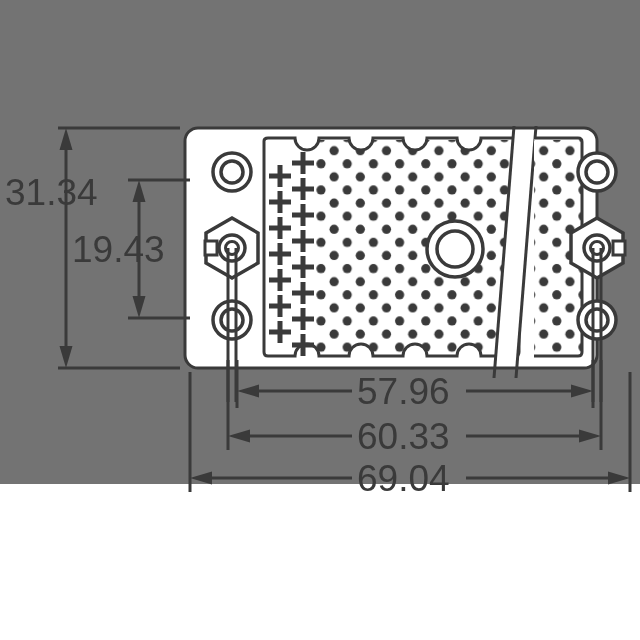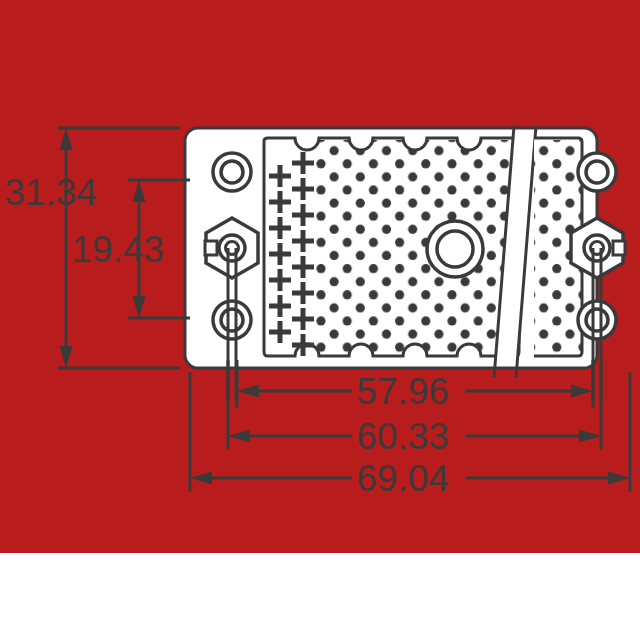--- a/index.html
+++ b/index.html
@@ -1,18 +1,18 @@
 <!DOCTYPE html>
 <html><head>
 <meta charset="utf-8">
 <style>
   html,body{margin:0;padding:0;background:#ffffff;}
   body{width:640px;height:640px;overflow:hidden;
        font-family:"Liberation Sans","DejaVu Sans",sans-serif;}
-  #stage{position:relative;width:640px;height:553px;background:#b91c1c;}
+  #stage{position:relative;width:640px;height:484px;background:#737373;}
   #stage svg{display:block;}
   .dimtext{font-family:"Liberation Sans","DejaVu Sans",sans-serif;
            font-size:37px;fill:#3a3a3a;letter-spacing:0px;}
 </style>
 </head>
 <body>
 
 <div id="stage">
 <svg width="640" height="640" viewBox="0 0 640 640">
 

